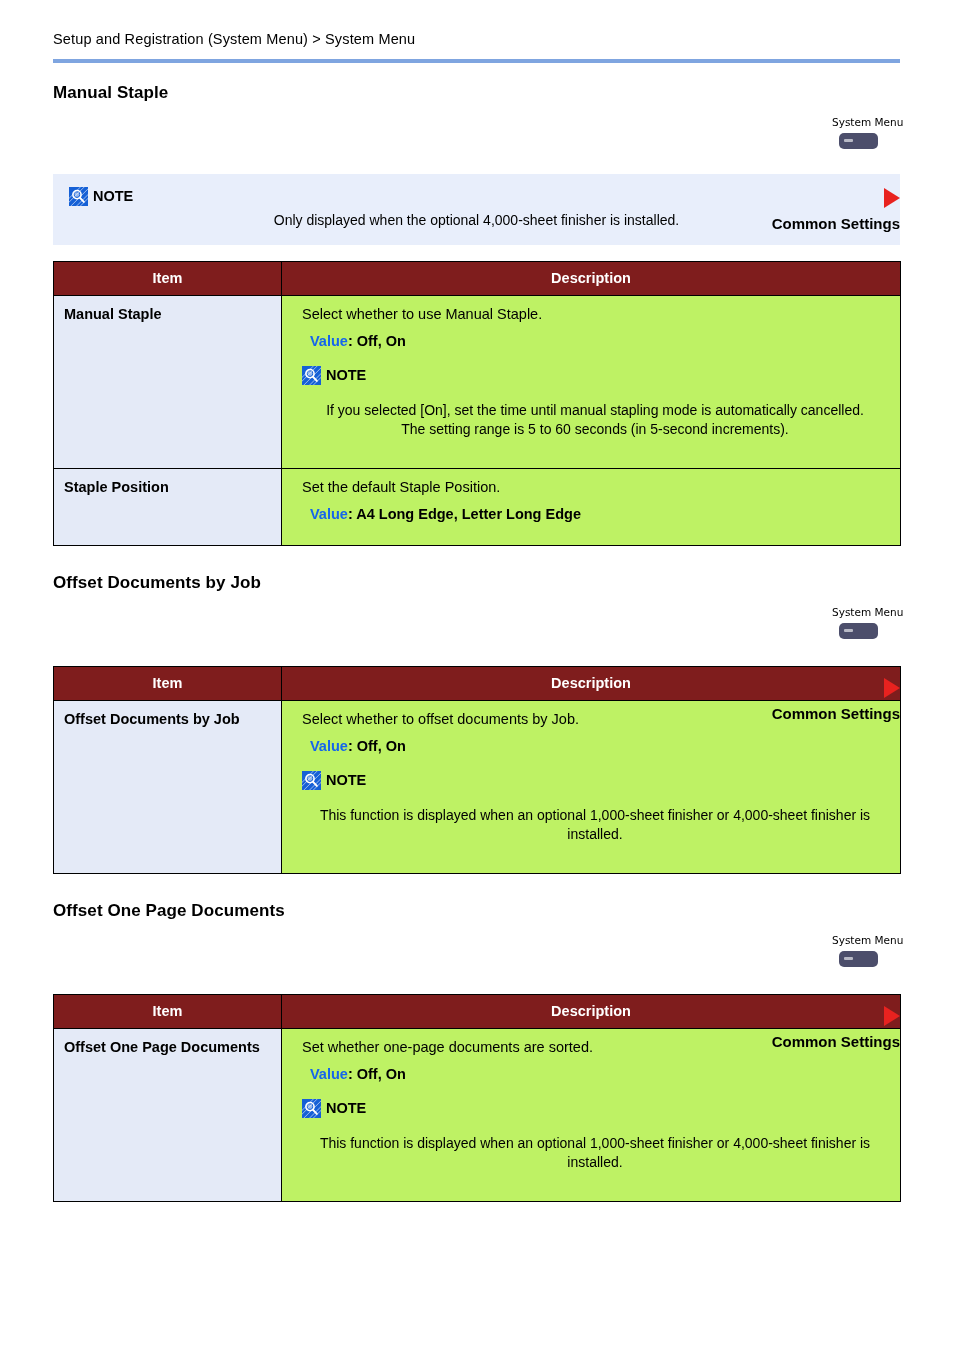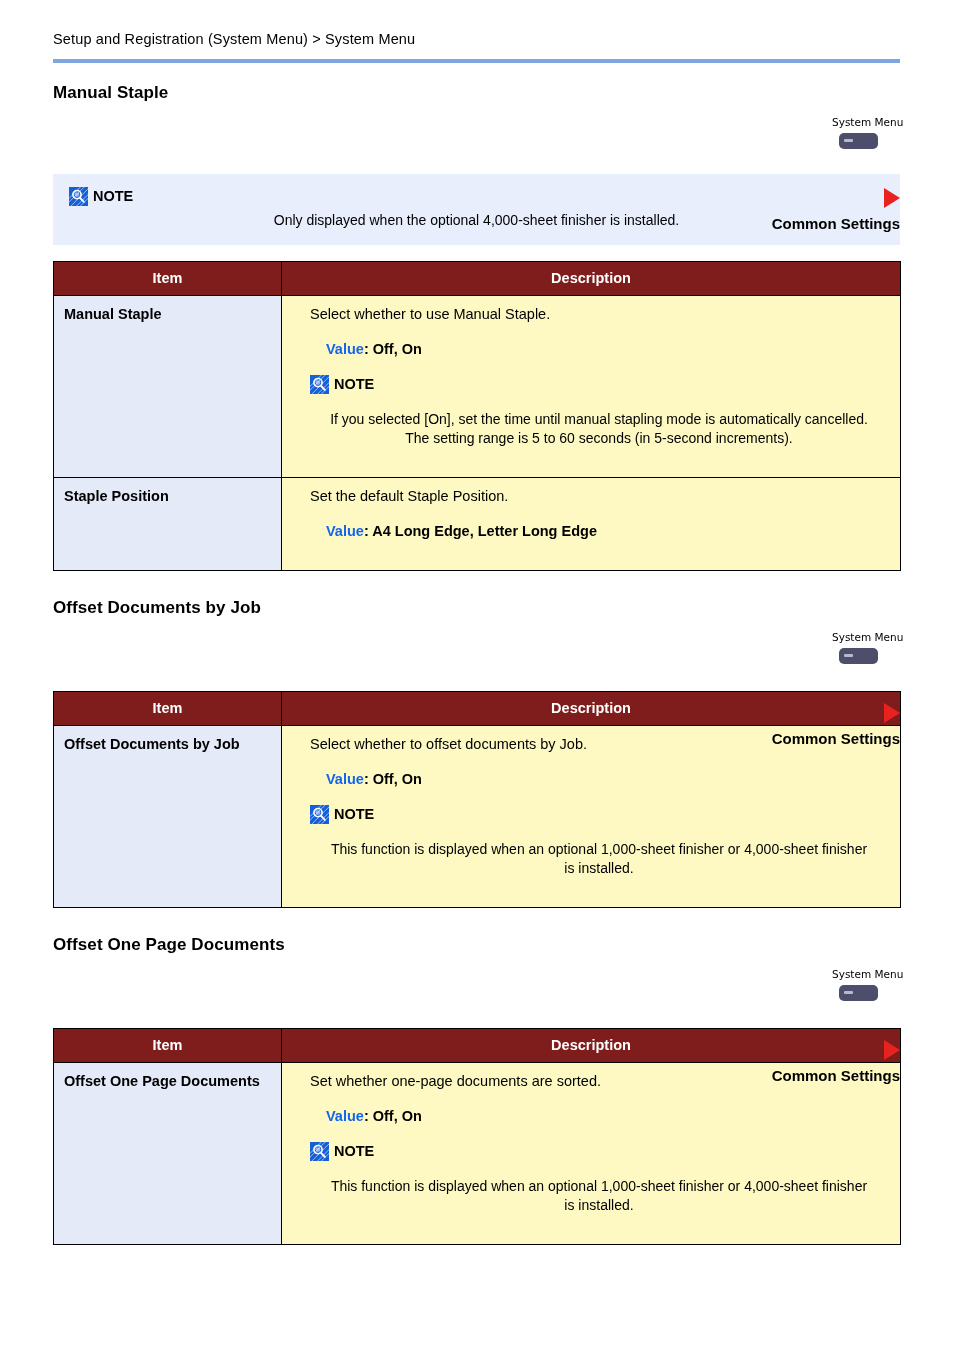--- a/index.html
+++ b/index.html
@@ -182,25 +182,25 @@
     vertical-align: top;
     font-size: 14.5px;
     line-height: 19px;
   }
   table.spec td.item {
     background: #e4eaf7;
     font-weight: bold;
     padding: 9px 10px 12px 10px;
   }
   table.spec td.desc {
-    background: #fef9c3;
-    padding: 9px 12px 13px 28px;
+    background: #bef264;
+    padding: 9px 12px 13px 20px;
   }
   .desc-line { margin: 0 0 4px 0; }
-  .value-line { margin: 16px; font-weight: bold; }
+  .value-line { margin: 8px; font-weight: bold; }
   .value-key { color: #1565ec; font-weight: bold; }
 
   .inner-note {
     margin-top: 15px;
   }
   .inner-note .note-head { margin-bottom: 5px; }
   .inner-note .note-body { margin: 16px; }
 
   
   .folio {

